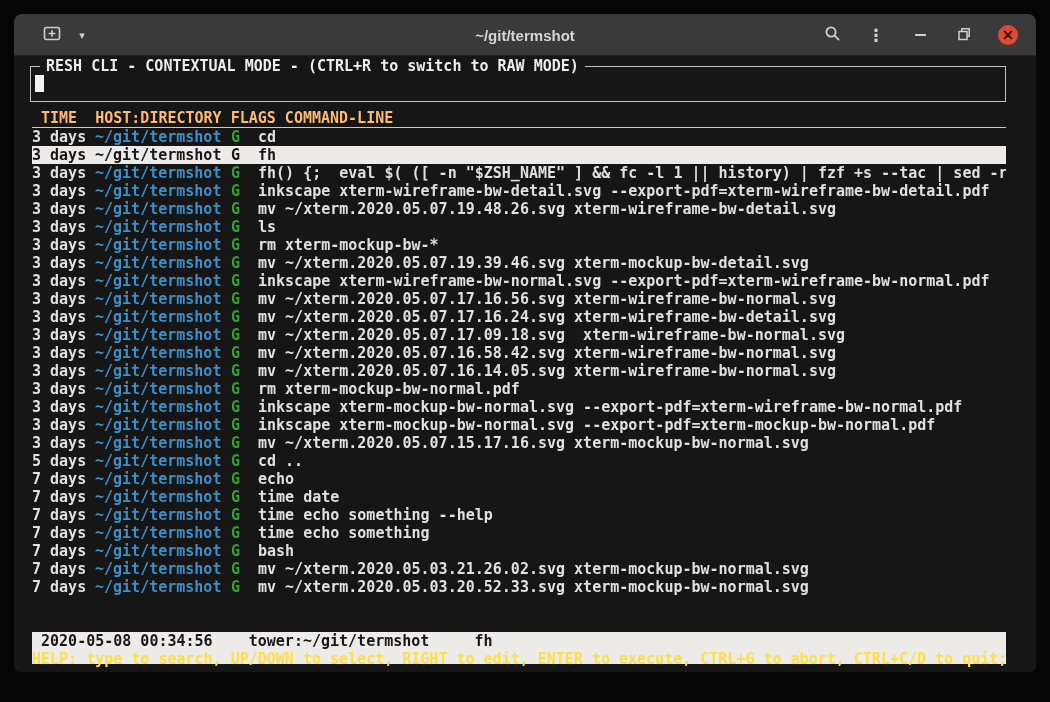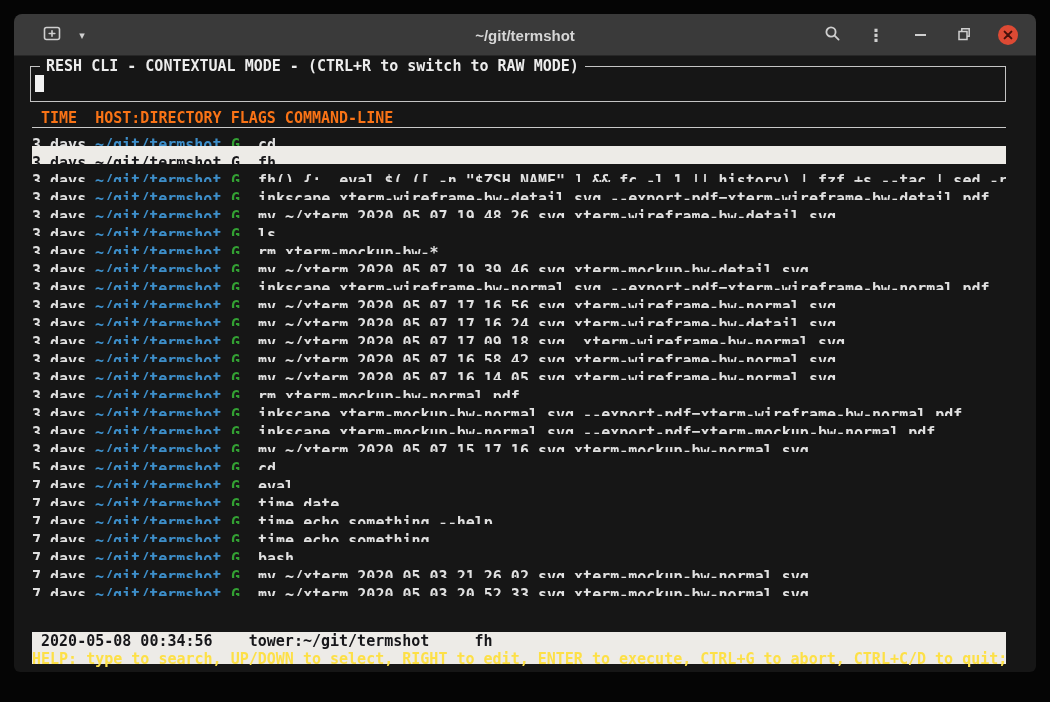--- a/index.html
+++ b/index.html
@@ -47,26 +47,26 @@
   .box-label {
     position:absolute; top:-10px; left:9px; background:#161616;
     padding:0 6px; line-height:19px; height:19px; color:#ececec; white-space:pre;text-align:right;
   }
   .search-line { position:absolute; left:0; top:0; width:100%; height:100%; }
   .cursor { position:absolute; left:4px; top:8px; width:9px; height:17px; background:#f2f2f2; }
 
   .hdr {
     position:absolute; left:18px; top:50px; width:974px; height:22px;
     line-height:24px; border-bottom:1px solid #c9c9c9;
-    white-space:pre; color:#f97316; overflow:hidden;
+    white-space:pre; color:#fdba74; overflow:hidden;
   }
 
   .rows { position:absolute; left:18px; top:72px; width:974px; height:504px; overflow:hidden; }
   .hist-row { height:18px; line-height:18px; white-space:pre; overflow:hidden; }
-  .hist-row .t { display:inline-block; width:63px;  color:#e0e0e0; white-space:pre;margin-top:8px; }
+  .hist-row .t { display:inline-block; width:63px;  color:#e0e0e0; white-space:pre; }
   .hist-row .d { display:inline-block; width:136px; color:#3d8ec9; white-space:pre; }
   .hist-row .f { display:inline-block; width:27px;  color:#33a133; white-space:pre; }
   .hist-row .c { color:#e0e0e0; white-space:pre; }
   .hist-row.selected { background:#edebe7; }
   .hist-row.selected .t, .hist-row.selected .d,
   .hist-row.selected .f, .hist-row.selected .c { color:#17171a; }
 
   .statusbar {
     position:absolute; left:18px; top:576px; width:974px; height:32px;
     line-height:18px; background:#edebe7; color:#17171a; white-space:pre; overflow:hidden;
@@ -156,21 +156,21 @@
         <div class="hist-row"><span class="t">3 days</span><span class="d">~/git/termshot</span><span class="f">G</span><span class="c">mv ~/xterm.2020.05.07.17.16.56.svg xterm-wireframe-bw-normal.svg</span></div>
         <div class="hist-row"><span class="t">3 days</span><span class="d">~/git/termshot</span><span class="f">G</span><span class="c">mv ~/xterm.2020.05.07.17.16.24.svg xterm-wireframe-bw-detail.svg</span></div>
         <div class="hist-row"><span class="t">3 days</span><span class="d">~/git/termshot</span><span class="f">G</span><span class="c">mv ~/xterm.2020.05.07.17.09.18.svg  xterm-wireframe-bw-normal.svg</span></div>
         <div class="hist-row"><span class="t">3 days</span><span class="d">~/git/termshot</span><span class="f">G</span><span class="c">mv ~/xterm.2020.05.07.16.58.42.svg xterm-wireframe-bw-normal.svg</span></div>
         <div class="hist-row"><span class="t">3 days</span><span class="d">~/git/termshot</span><span class="f">G</span><span class="c">mv ~/xterm.2020.05.07.16.14.05.svg xterm-wireframe-bw-normal.svg</span></div>
         <div class="hist-row"><span class="t">3 days</span><span class="d">~/git/termshot</span><span class="f">G</span><span class="c">rm xterm-mockup-bw-normal.pdf</span></div>
         <div class="hist-row"><span class="t">3 days</span><span class="d">~/git/termshot</span><span class="f">G</span><span class="c">inkscape xterm-mockup-bw-normal.svg --export-pdf=xterm-wireframe-bw-normal.pdf</span></div>
         <div class="hist-row"><span class="t">3 days</span><span class="d">~/git/termshot</span><span class="f">G</span><span class="c">inkscape xterm-mockup-bw-normal.svg --export-pdf=xterm-mockup-bw-normal.pdf</span></div>
         <div class="hist-row"><span class="t">3 days</span><span class="d">~/git/termshot</span><span class="f">G</span><span class="c">mv ~/xterm.2020.05.07.15.17.16.svg xterm-mockup-bw-normal.svg</span></div>
         <div class="hist-row"><span class="t">5 days</span><span class="d">~/git/termshot</span><span class="f">G</span><span class="c">cd ..</span></div>
-        <div class="hist-row"><span class="t">7 days</span><span class="d">~/git/termshot</span><span class="f">G</span><span class="c">eval</span></div>
+        <div class="hist-row"><span class="t">7 days</span><span class="d">~/git/termshot</span><span class="f">G</span><span class="c">echo</span></div>
         <div class="hist-row"><span class="t">7 days</span><span class="d">~/git/termshot</span><span class="f">G</span><span class="c">time date</span></div>
         <div class="hist-row"><span class="t">7 days</span><span class="d">~/git/termshot</span><span class="f">G</span><span class="c">time echo something --help</span></div>
         <div class="hist-row"><span class="t">7 days</span><span class="d">~/git/termshot</span><span class="f">G</span><span class="c">time echo something</span></div>
         <div class="hist-row"><span class="t">7 days</span><span class="d">~/git/termshot</span><span class="f">G</span><span class="c">bash</span></div>
         <div class="hist-row"><span class="t">7 days</span><span class="d">~/git/termshot</span><span class="f">G</span><span class="c">mv ~/xterm.2020.05.03.21.26.02.svg xterm-mockup-bw-normal.svg</span></div>
         <div class="hist-row"><span class="t">7 days</span><span class="d">~/git/termshot</span><span class="f">G</span><span class="c">mv ~/xterm.2020.05.03.20.52.33.svg xterm-mockup-bw-normal.svg</span></div>
       </div>
 
     <div class="statusbar"> 2020-05-08 00:34:56    tower:~/git/termshot     fh</div>
 

